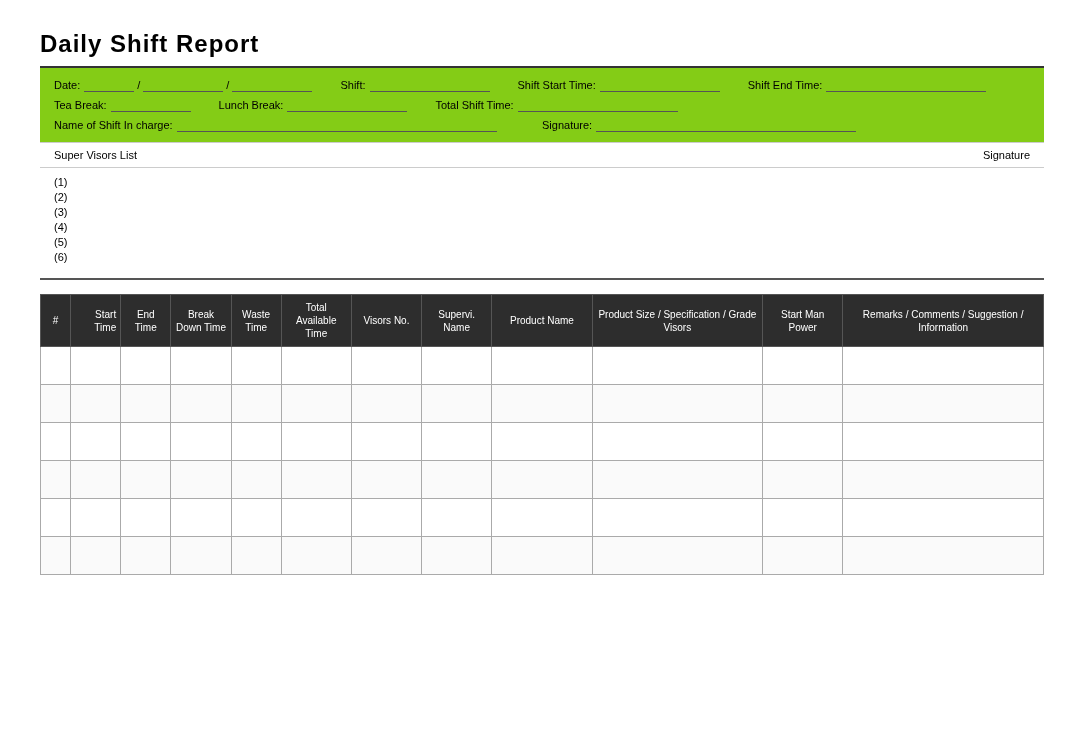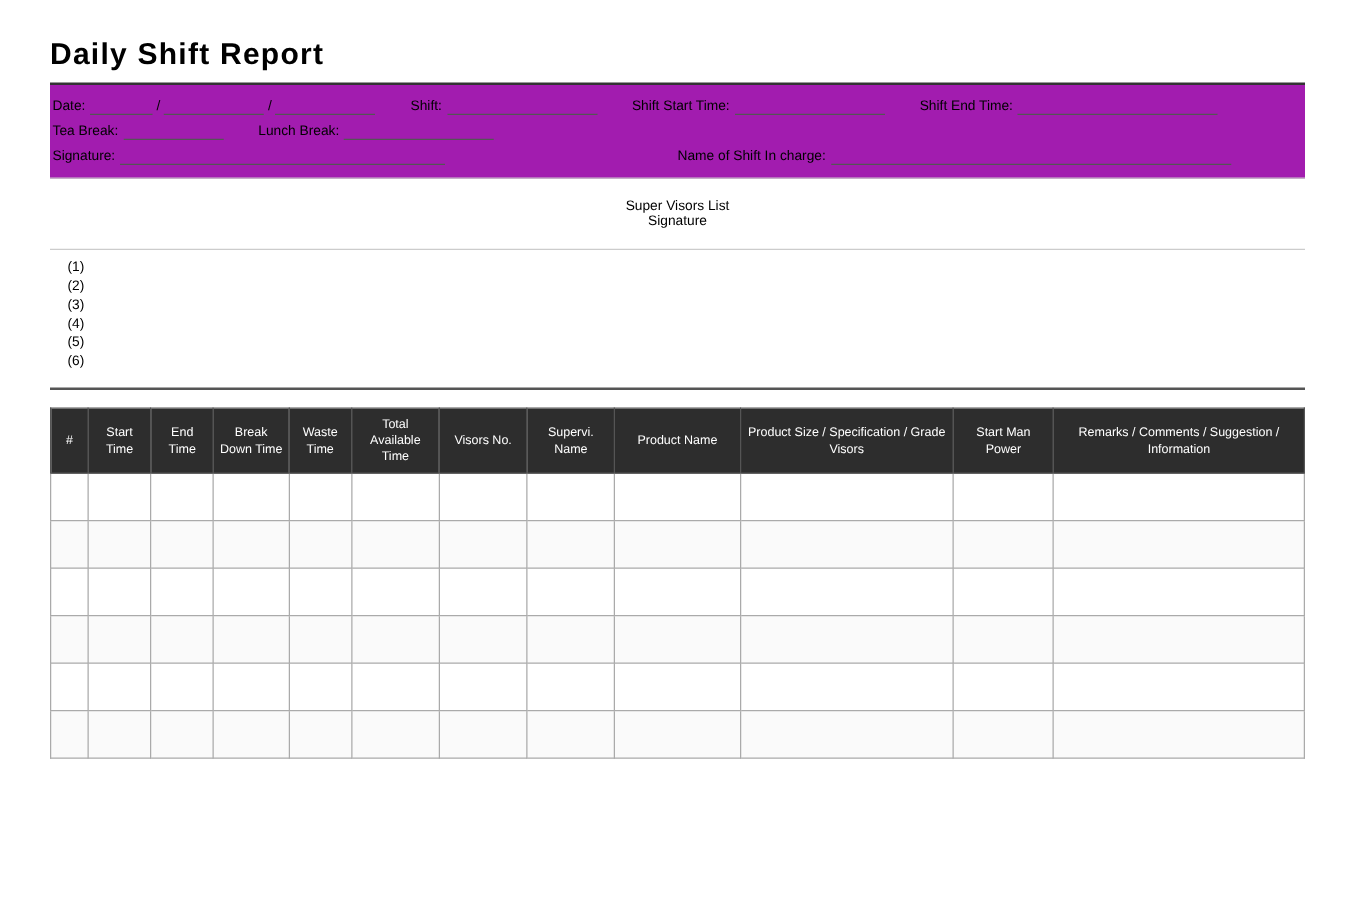--- a/index.html
+++ b/index.html
@@ -20,22 +20,22 @@
       letter-spacing: 1px;
     }
 
     .top-divider {
       border: none;
       border-top: 2px solid #333;
       margin-bottom: 0;
     }
 
     .form-section {
-      background: #a21caf;
-      padding: 10px 2px;
+      background: #84cc16;
+      padding: 10px 14px;
       border-bottom: 1px solid #ccc;
     }
 
     .form-row {
       display: flex;
       align-items: center;
       margin-bottom: 6px;
       gap: 0;
     }
 
@@ -77,26 +77,25 @@
     .form-field .underline-xl {
       min-width: 160px;
     }
 
     .slash {
       margin: 0 3px;
       font-size: 11px;
     }
 
     .supervisors-section {
-      padding: 16px 14px;
+      padding: 6px 14px;
       border-bottom: 1px solid #ccc;
       display: flex;
       justify-content: space-between;
       align-items: center;
-      flex-direction: column;
     }
 
     .supervisors-list {
       padding: 8px 14px 12px;
       border-bottom: 2px solid #555;
     }
 
     .supervisors-list .list-item {
       font-size: 11px;
       margin-bottom: 3px;
@@ -139,21 +138,21 @@
 
     tbody tr:nth-child(odd) {
       background: #fff;
     }
 
     tbody tr:nth-child(even) {
       background: #fafafa;
     }
 
     .col-num { width: 3%; }
-    .col-start { width: 5%; }
+    .col-start { width: 5%; text-align: right; }
     .col-end { width: 5%; }
     .col-breakdown { width: 6%; }
     .col-waste { width: 5%; margin-left: 32px; }
     .col-total-avail { width: 7%; }
     .col-machine { width: 7%; }
     .col-supervi { width: 7%; }
     .col-product-name { width: 10%; }
     .col-product-spec { width: 17%; }
     .col-total-man { width: 8%; }
     .col-remarks { width: 20%; }
@@ -192,30 +191,34 @@
 
   <div class="form-row">
     <div class="form-field">
       <label>Tea Break:</label>
       <span class="underline underline-md"></span>
     </div>
     <div class="form-field">
       <label>Lunch Break:</label>
       <span class="underline underline-lg"></span>
     </div>
+    <div class="form-field">
+      <label>Total Shift Time:</label>
+      <span class="underline underline-xl"></span>
+    </div>
   </div>
 
   <div class="form-row">
+    <div class="form-field" style="flex: 1;">
+      <label>Name of Shift In charge:</label>
+      <span class="underline" style="min-width: 320px;"></span>
+    </div>
     <div class="form-field" style="flex: 1;">
       <label>Signature:</label>
       <span class="underline" style="min-width: 260px;"></span>
-    </div>
-    <div class="form-field" style="flex: 1;">
-      <label>Name of Shift In charge:</label>
-      <span class="underline" style="min-width: 320px;"></span>
     </div>
   </div>
 
 </div>
 
 <div class="supervisors-section">
   <span>Super Visors List</span>
   <span>Signature</span>
 </div>
 

